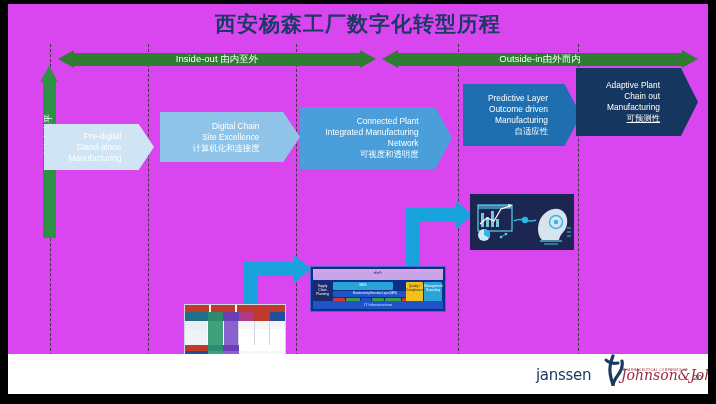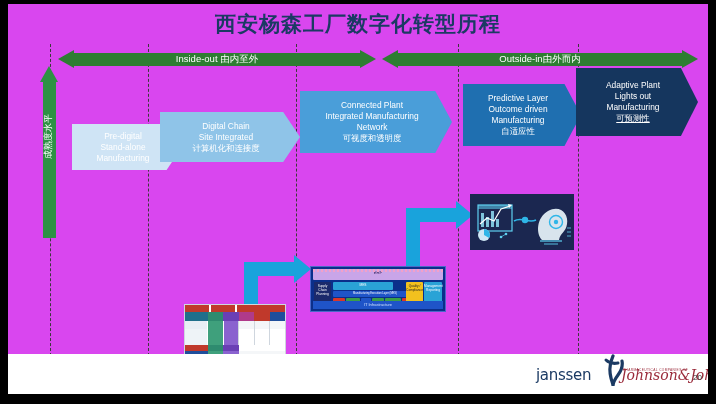--- a/index.html
+++ b/index.html
@@ -32,21 +32,21 @@
   .varrow{position:absolute;left:32px;top:62px;width:19px;height:172px;}
   .varrow .vbar{position:absolute;left:3px;top:14px;width:13px;height:158px;background:#2e9144;}
   .varrow .vhead{position:absolute;left:0;top:0;width:0;height:0;
      border-left:9.5px solid transparent;border-right:9.5px solid transparent;
      border-bottom:16px solid #2e9144;}
   .varrow .vlbl{position:absolute;left:-34px;top:64px;width:84px;text-align:center;
      color:#ffffff;font-size:9px;white-space:nowrap;
      transform:rotate(-90deg);transform-origin:center center;}
 
   
-  .chev{position:absolute;color:#ffffff;text-align:center;
+  .chev{position:absolute;color:#ffffff;text-align:right;
         display:flex;align-items:center;justify-content:center;}
   .chev .ctxt{position:relative;z-index:2;padding:0 12px 0 4px;line-height:11px;font-size:8.4px;}
   .chev .ctxt .cn{font-size:8.4px;}
 
   
   .model-label{
     position:absolute;left:226px;top:68px;width:238px;text-align:center;
     font-size:17px;font-weight:bold;color:#1b3a63;letter-spacing:1px;z-index:30;
     font-family:"DejaVu Sans","Liberation Sans",sans-serif;
     text-shadow:0 0 2px #fff,0 0 3px #fff,1px 1px 0 #fff,-1px -1px 0 #fff;
@@ -123,39 +123,39 @@
       <div class="bar" style="left:14px;right:14px;"></div>
       <div class="lbl">Inside-out 由内至外</div>
     </div>
 
     <div class="varrow">
       <div class="vhead"></div>
       <div class="vbar"></div>
       <div class="vlbl">成熟度水平</div>
     </div>
 
-    <div class="chev" style="left:64px;top:120px;width:110px;height:46px;background:#cfe4f5;
+    <div class="chev" style="left:36px;top:120px;width:110px;height:46px;background:#cfe4f5;
                 clip-path:polygon(0 0, 86% 0, 100% 50%, 86% 100%, 0 100%);">
       <div class="ctxt">
         <div>Pre-digital</div>
         <div>Stand-alone</div>
         <div>Manufacturing</div>
       </div>
     </div>
 
     <div class="chev" style="left:152px;top:108px;width:140px;height:50px;background:#8fc4e8;
                 clip-path:polygon(0 0, 88% 0, 100% 50%, 88% 100%, 0 100%);">
       <div class="ctxt">
         <div>Digital Chain</div>
-        <div>Site Integrated</div>
+        <div>Site Excellence</div>
         <div class="cn">计算机化和连接度</div>
       </div>
     </div>
 
-    <div class="chev" style="left:292px;top:87px;width:152px;height:62px;background:#4a9ed9;
+    <div class="chev" style="left:292px;top:103px;width:152px;height:62px;background:#4a9ed9;
                 clip-path:polygon(0 0, 89% 0, 100% 50%, 89% 100%, 0 100%);">
       <div class="ctxt">
         <div>Connected Plant</div>
         <div>Integrated Manufacturing</div>
         <div>Network</div>
         <div class="cn">可视度和透明度</div>
       </div>
     </div>
 
     <div class="chev" style="left:455px;top:80px;width:118px;height:62px;background:#1f6fb0;
@@ -165,21 +165,21 @@
         <div>Outcome driven</div>
         <div>Manufacturing</div>
         <div class="cn">自适应性</div>
       </div>
     </div>
 
     <div class="chev" style="left:568px;top:64px;width:122px;height:68px;background:#15365e;
                 clip-path:polygon(0 0, 86% 0, 100% 50%, 86% 100%, 0 100%);">
       <div class="ctxt">
         <div>Adaptive Plant</div>
-        <div>Lights out</div>
+        <div>Chain out</div>
         <div>Manufacturing</div>
         <div class="cn" style="text-decoration:underline;">可预测性</div>
       </div>
     </div>
 
 
     <div class="elbow" style="left:236px;top:252px;width:70px;height:52px;">
       <div class="v" style="left:0;top:6px;width:14px;height:46px;"></div>
       <div class="h" style="left:0;top:6px;width:52px;height:14px;"></div>
       <div class="tip" style="left:50px;top:-1px;"></div>

